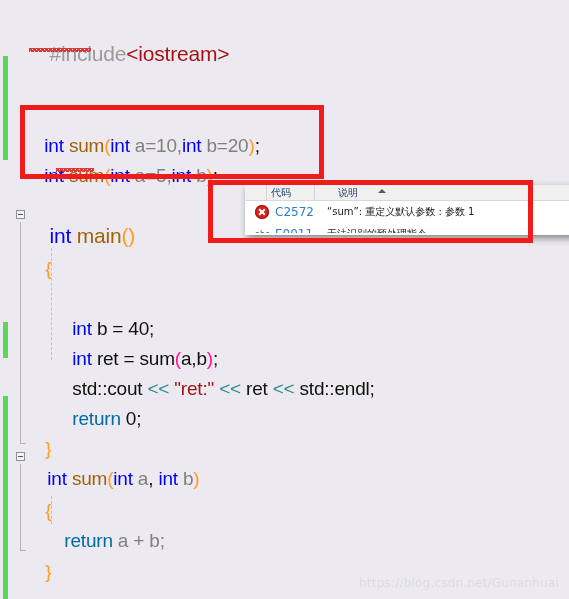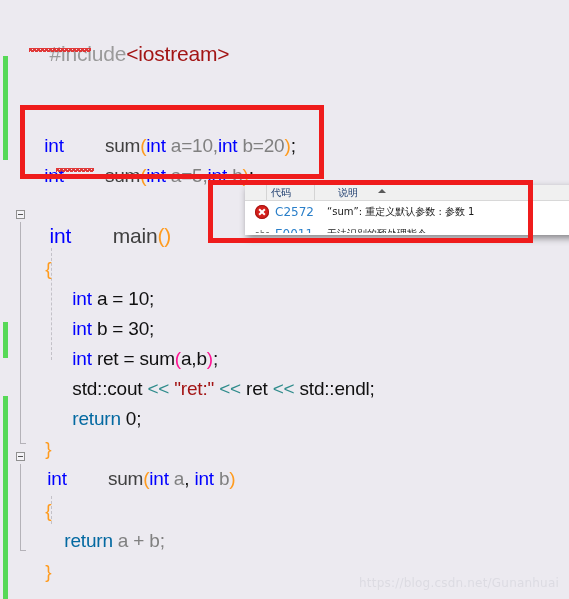--- a/index.html
+++ b/index.html
@@ -72,21 +72,21 @@
     white-space: pre;
     font-family: "Liberation Sans", sans-serif;
     font-size: 19px;
     line-height: 19px;
     color: #1a1a1a;
     letter-spacing: -0.2px;
   }
   .kw      { color: #0000ff; }
   .type    { color: #0000ff; }
   .plain   { color: #101010; }
-  .ident   { color: #404040; margin-left: 36px; }
+  .ident   { color: #a16207; }
   .param   { color: #808080; }
   .paren   { color: #ff9b1e; }
   .paren-m { color: #ff1493; }
   .ret     { color: #0369a1; }
   .str     { color: #a31515; }
   .op      { color: #2e8b8b; }
   .pp      { color: #9a9a9a; }
   .inc     { color: #a31515; }
   .brace   { color: #ff9b1e; }
 
@@ -252,25 +252,22 @@
   </div>
   <div class="squiggle" style="left:56px; top:168px; width:38px;"></div>
 
   <div class="code-line" style="left:27px; top:207px; font-size:21px;">
     <span class="type">int</span><span class="ident"> main</span><span class="paren">()</span>
   </div>
   <div class="code-line" style="left:25px; top:240px;">
     <span class="brace">{</span>
   </div>
 
-  <div class="code-line" style="left:52px; top:270px;">
-    <span class="kw">int</span><span class="plain"> a = 10;</span>
-  </div>
   <div class="code-line" style="left:52px; top:300px;">
-    <span class="kw">int</span><span class="plain"> b = 30;</span>
+    <span class="kw">int</span><span class="plain"> b = 40;</span>
   </div>
   <div class="code-line" style="left:52px; top:330px;">
     <span class="kw">int</span><span class="plain"> ret = sum</span><span class="paren-m">(</span><span class="plain">a,b</span><span class="paren-m">)</span><span class="plain">;</span>
   </div>
 
   <div class="code-line" style="left:52px; top:360px;">
     <span class="plain">std::cout </span><span class="op">&lt;&lt;</span><span class="str"> "ret:" </span><span class="op">&lt;&lt;</span><span class="plain"> ret </span><span class="op">&lt;&lt;</span><span class="plain"> std::endl;</span>
   </div>
 
   <div class="code-line" style="left:52px; top:390px;">

